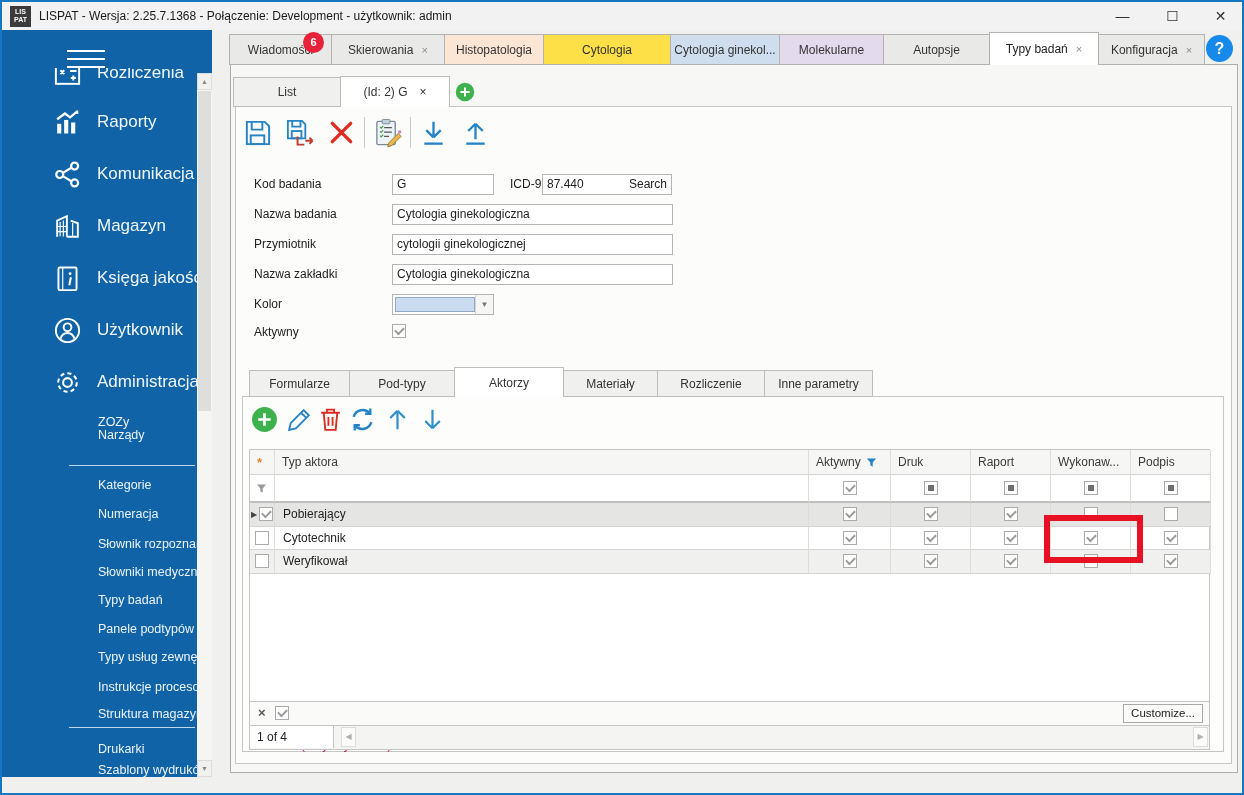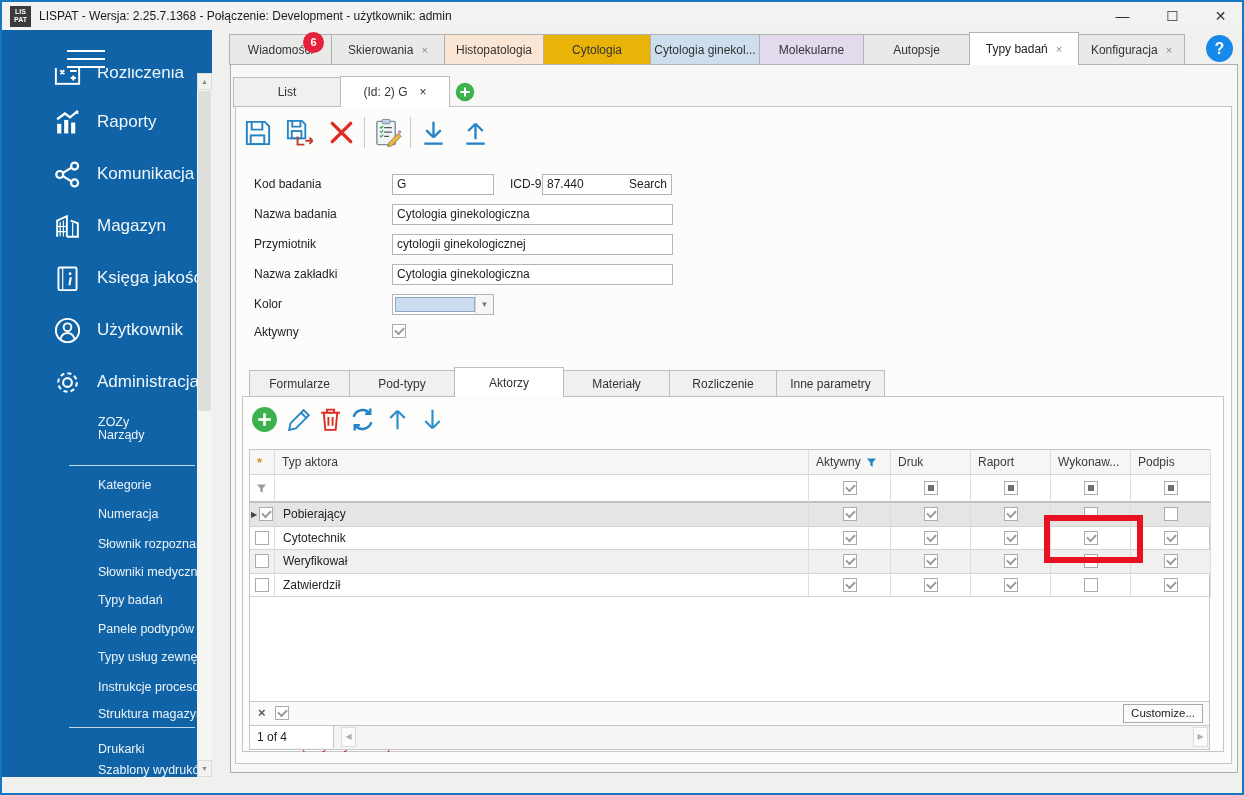--- a/index.html
+++ b/index.html
@@ -229,21 +229,21 @@
       <div class="tab" style="width: 103px; background: rgb(233, 233, 232);">
         <span>Wiadomości</span>
       </div>
       <div class="tab" style="width: 114px; background: rgb(233, 233, 232);">
         <span>Skierowania</span>
         <span class="tclose">×</span>
       </div>
       <div class="tab" style="width: 100px; background: rgb(251, 229, 213);">
         <span>Histopatologia</span>
       </div>
-      <div class="tab" style="width: 108px; background: #eab308;">
+      <div class="tab" style="width: 128px; background: #fde047;">
         <span>Cytologia</span>
       </div>
       <div class="tab" style="width: 110px; background: rgb(207, 222, 238);">
         <span>Cytologia ginekol...</span>
       </div>
       <div class="tab" style="width: 105px; background: rgb(227, 218, 238);">
         <span>Molekularne</span>
       </div>
       <div class="tab" style="width: 107px; background: rgb(233, 233, 232);">
         <span>Autopsje</span>
@@ -340,21 +340,21 @@
   <div class="subtabstrip" id="subtabstrip">
       <div class="stab" style="width: 101px;">
         <span>Formularze</span>
       </div>
       <div class="stab" style="width: 106px;">
         <span>Pod-typy</span>
       </div>
       <div class="stab active" style="width: 110px;">
         <span>Aktorzy</span>
       </div>
-      <div class="stab" style="width: 107px;">
+      <div class="stab" style="width: 95px;">
         <span>Materiały</span>
       </div>
       <div class="stab" style="width: 108px;">
         <span>Rozliczenie</span>
       </div>
       <div class="stab" style="width: 109px;">
         <span>Inne parametry</span>
       </div>
     </div>
   <div class="sub-panel"></div>
@@ -485,43 +485,20 @@
         <div class="g-cell g-data" style="width: 80px;">
           <span class="cb checked"></span>
         </div>
       </div>
       <div class="g-row g-r alt">
         <div class="g-cell g-data" style="width: 25px;">
           <span class="cb"></span>
         </div>
         <div class="g-cell g-data name" style="width: 534px;">
           <span>Weryfikował</span>
-        </div>
-        <div class="g-cell g-data" style="width: 82px;">
-          <span class="cb checked"></span>
-        </div>
-        <div class="g-cell g-data" style="width: 80px;">
-          <span class="cb checked"></span>
-        </div>
-        <div class="g-cell g-data" style="width: 80px;">
-          <span class="cb checked"></span>
-        </div>
-        <div class="g-cell g-data" style="width: 80px;">
-          <span class="cb"></span>
-        </div>
-        <div class="g-cell g-data" style="width: 80px;">
-          <span class="cb checked"></span>
-        </div>
-      </div>
-      <div class="g-row g-r">
-        <div class="g-cell g-data" style="width: 25px;">
-          <span class="cb"></span>
-        </div>
-        <div class="g-cell g-data name" style="width: 534px;">
-          <span>Zatwierdził</span>
         </div>
         <div class="g-cell g-data" style="width: 82px;">
           <span class="cb checked"></span>
         </div>
         <div class="g-cell g-data" style="width: 80px;">
           <span class="cb checked"></span>
         </div>
         <div class="g-cell g-data" style="width: 80px;">
           <span class="cb checked"></span>
         </div>

